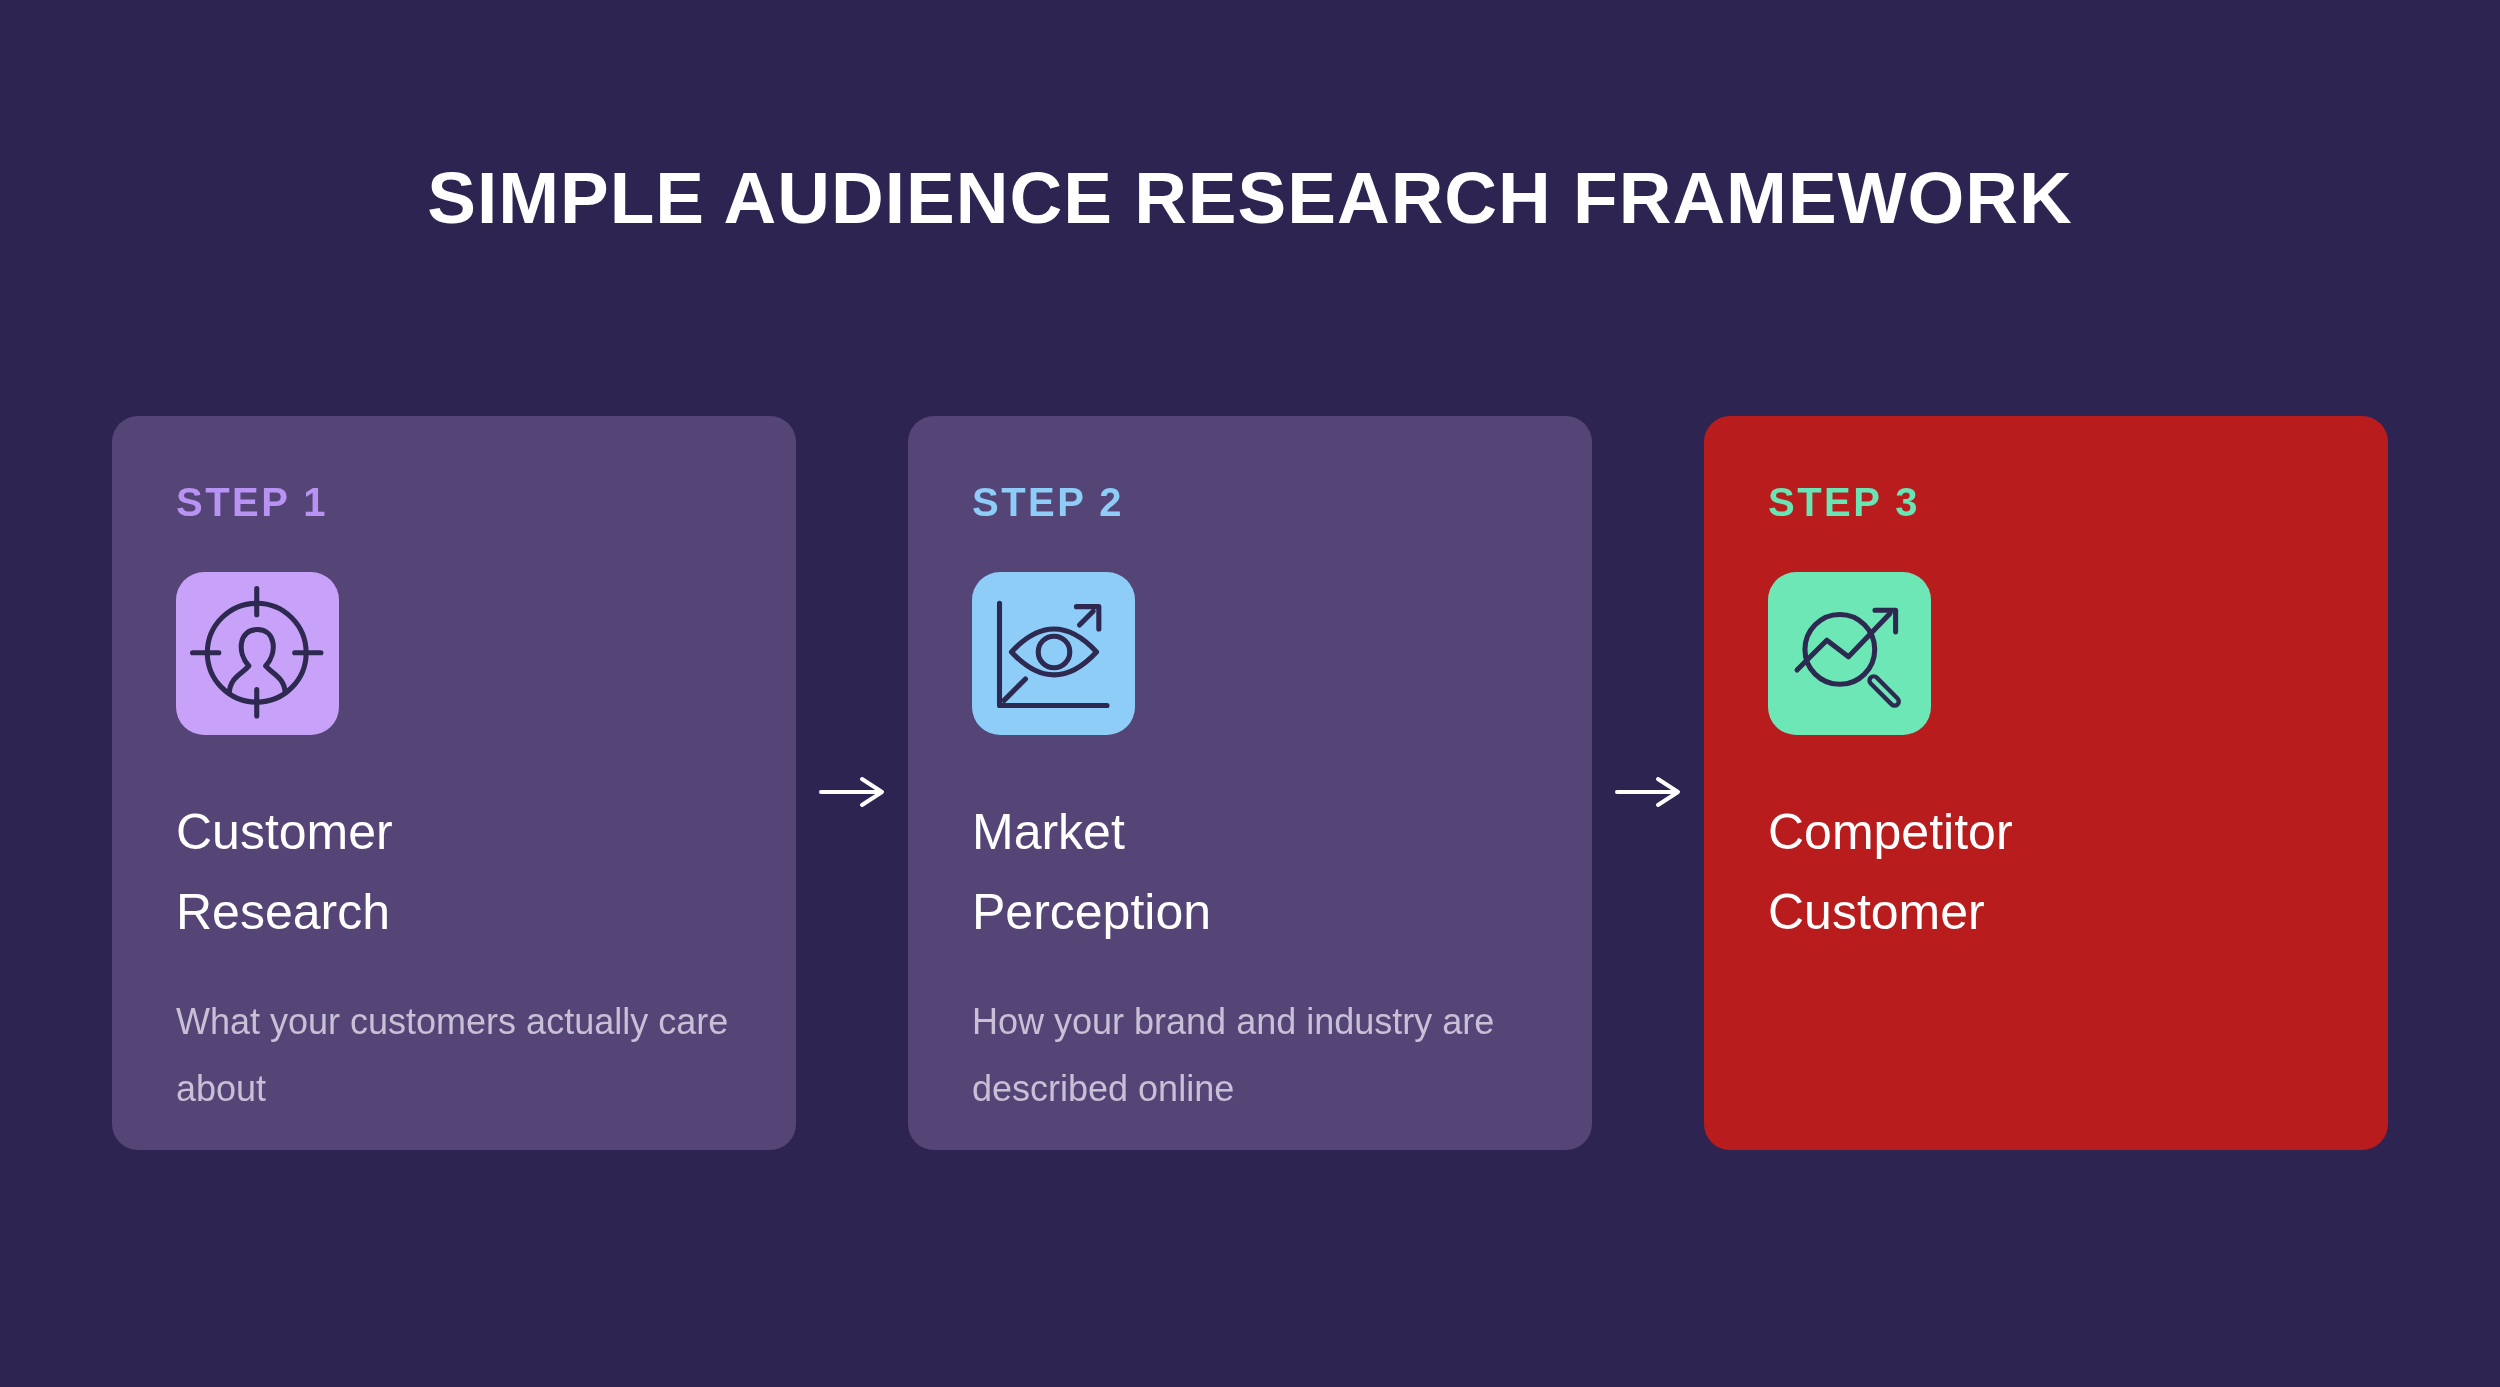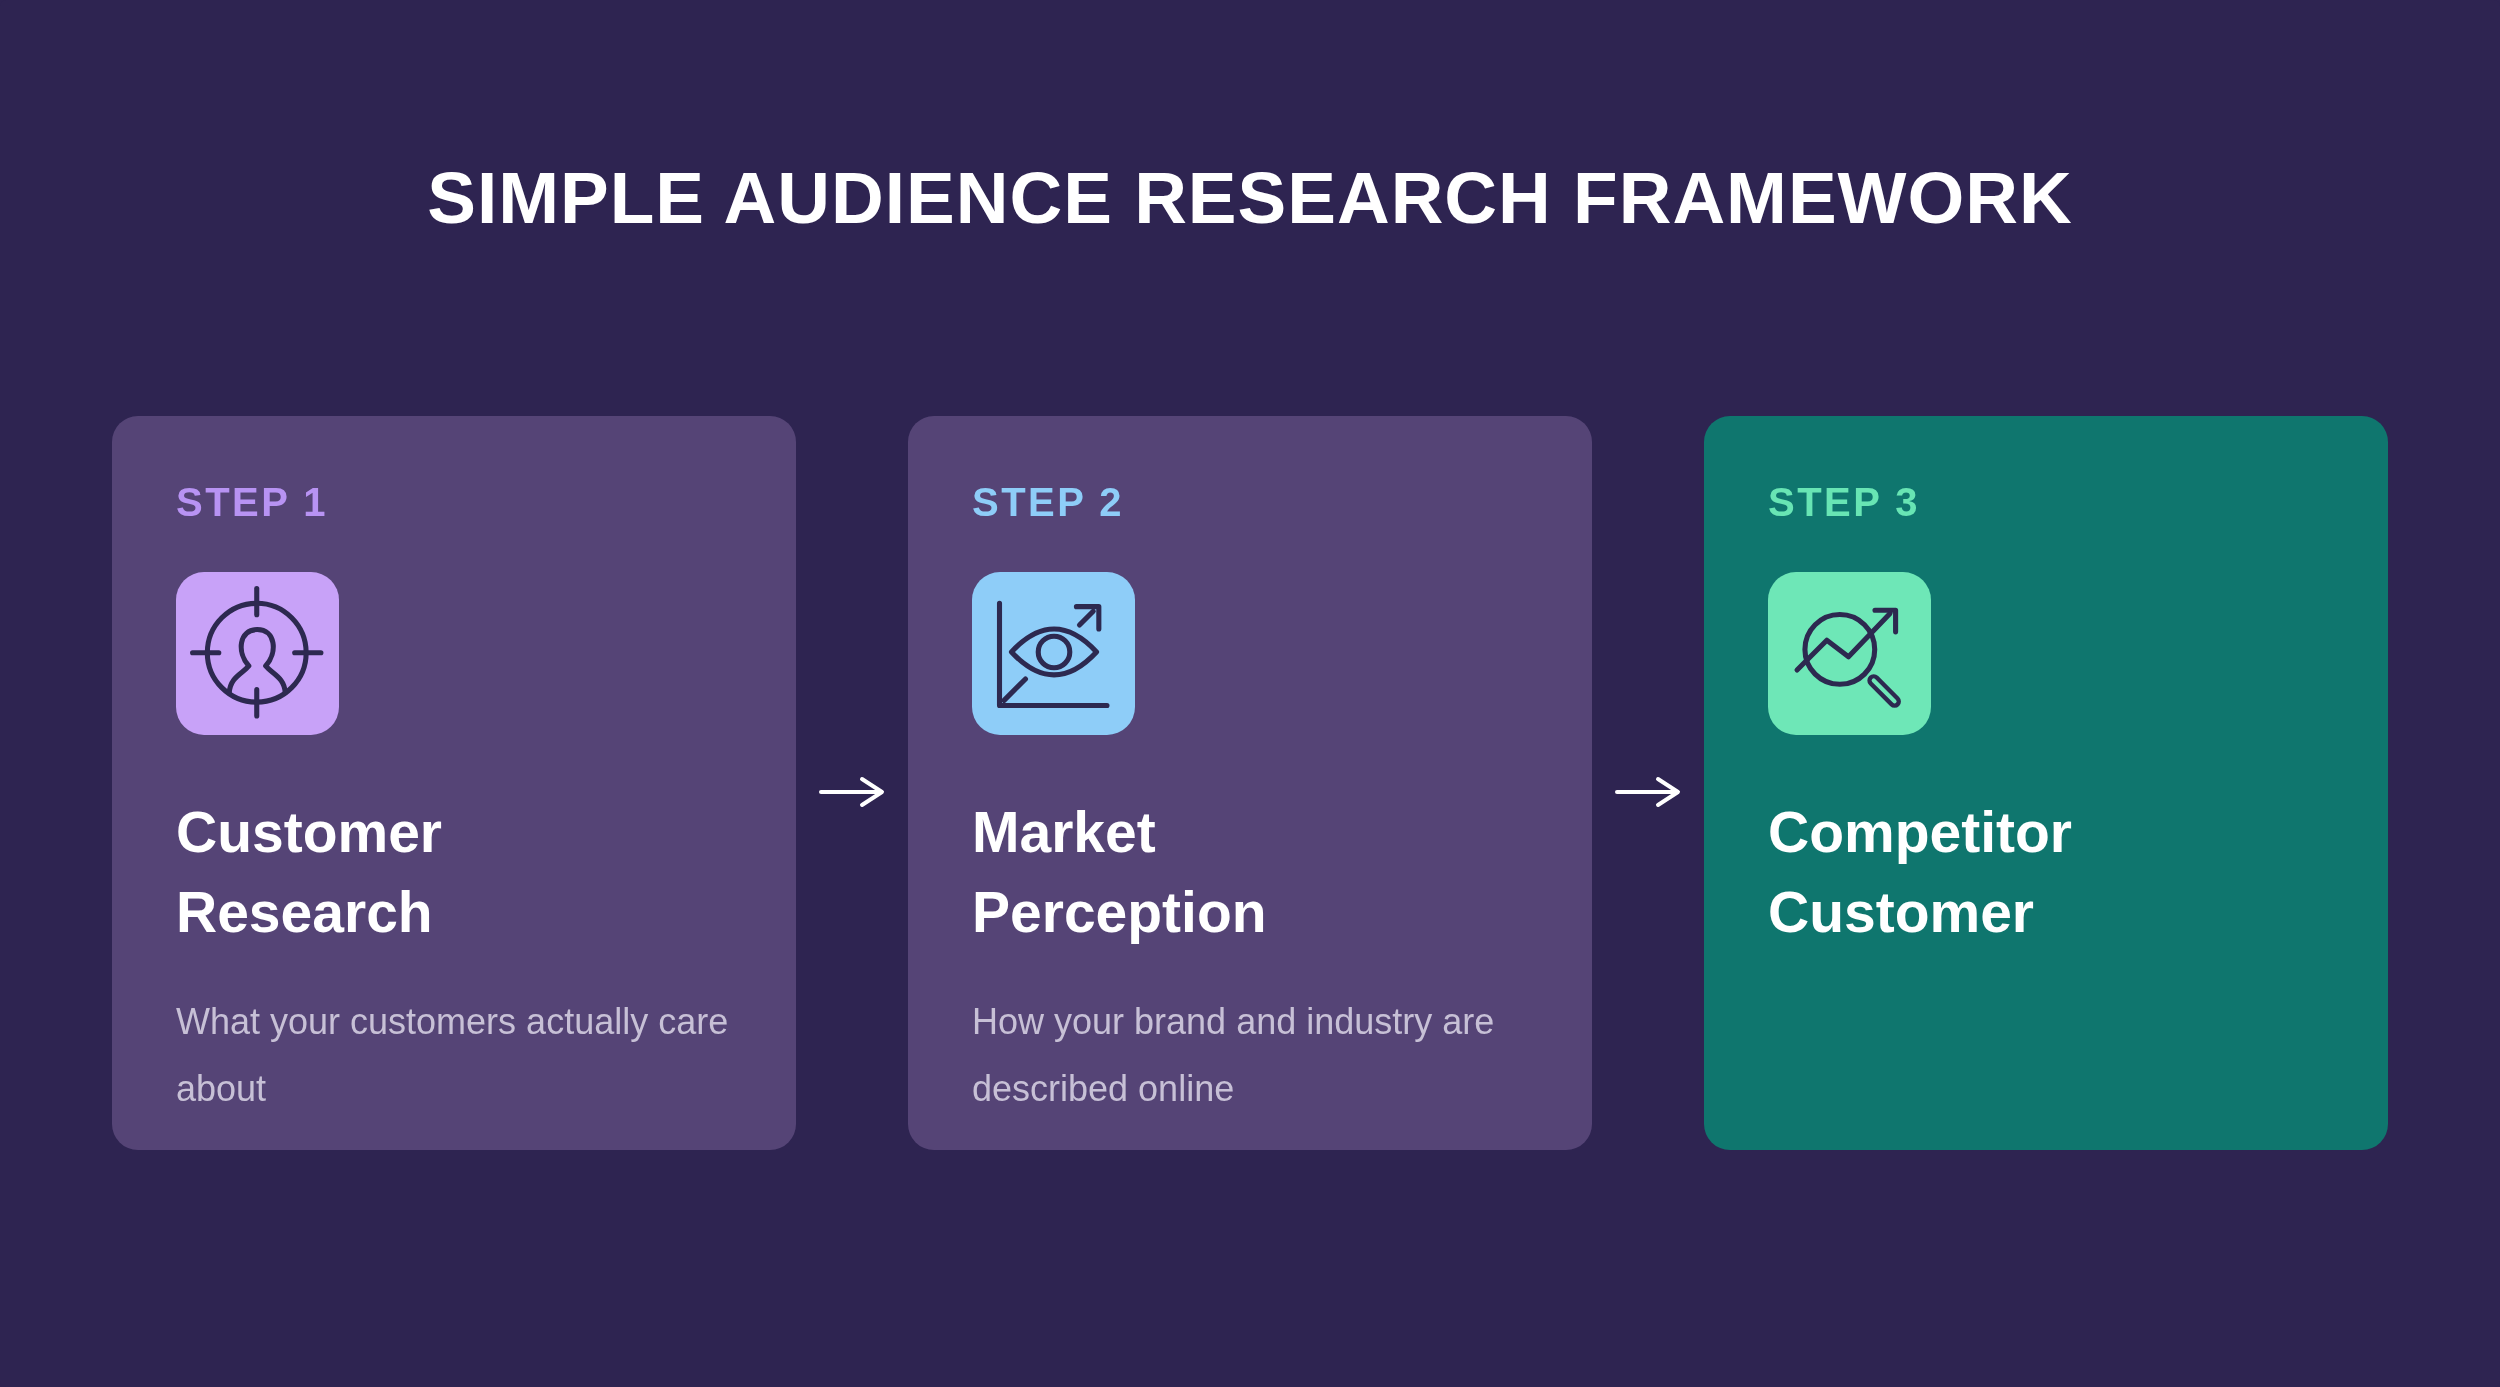--- a/index.html
+++ b/index.html
@@ -67,22 +67,22 @@
   .glyph {
     fill: none;
     stroke: var(--icon-stroke);
     stroke-width: 2;
     stroke-linecap: round;
     stroke-linejoin: round;
   }
 
   .card-title {
     margin-top: 57px;
-    font-size: 57px;
-    font-weight: 700;
+    font-size: 50px;
+    font-weight: 400;
     line-height: 80px;
     max-width: 380px;
   }
 
   .card-desc {
     margin-top: 36px;
     font-size: 36px;
     font-weight: 400;
     line-height: 67px;
     max-width: 560px;
@@ -156,21 +156,21 @@
       <p class="card-desc" style="color: rgb(199, 192, 214);">How your brand and industry are described online</p>
     </section>
 
     <div class="gap">
       <svg width="66" height="36" viewBox="0 0 66 36">
         <path class="arrow-path" d="M2 18 H62"></path>
         <path class="arrow-path" d="M43 5 L63 18 L43 31"></path>
       </svg>
     </div>
 
-    <section class="card" style="background: #0f766e;">
+    <section class="card" style="background: #b91c1c;">
       <div class="step-label" style="color: rgb(104, 229, 180);">STEP 3</div>
       <div class="icon-box" style="background: rgb(110, 231, 183);">
         <svg viewBox="0 0 64 64">
           <circle class="glyph" cx="28.2" cy="30.4" r="13.7"></circle>
           <path class="glyph" d="M11.4 38.5 L23.1 26.8 L31.6 33.3 L47.9 16.3"></path>
           <path class="glyph" d="M42 15 H50.1 V23.5"></path>
           <path class="glyph" d="M41.5 42.6 L49.7 50.8" style="stroke-width:5"></path>
           <path d="M41.5 42.6 L49.7 50.8" fill="none" stroke="var(--icon3-bg)" stroke-width="1.6" stroke-linecap="round"></path>
         </svg>
       </div>

